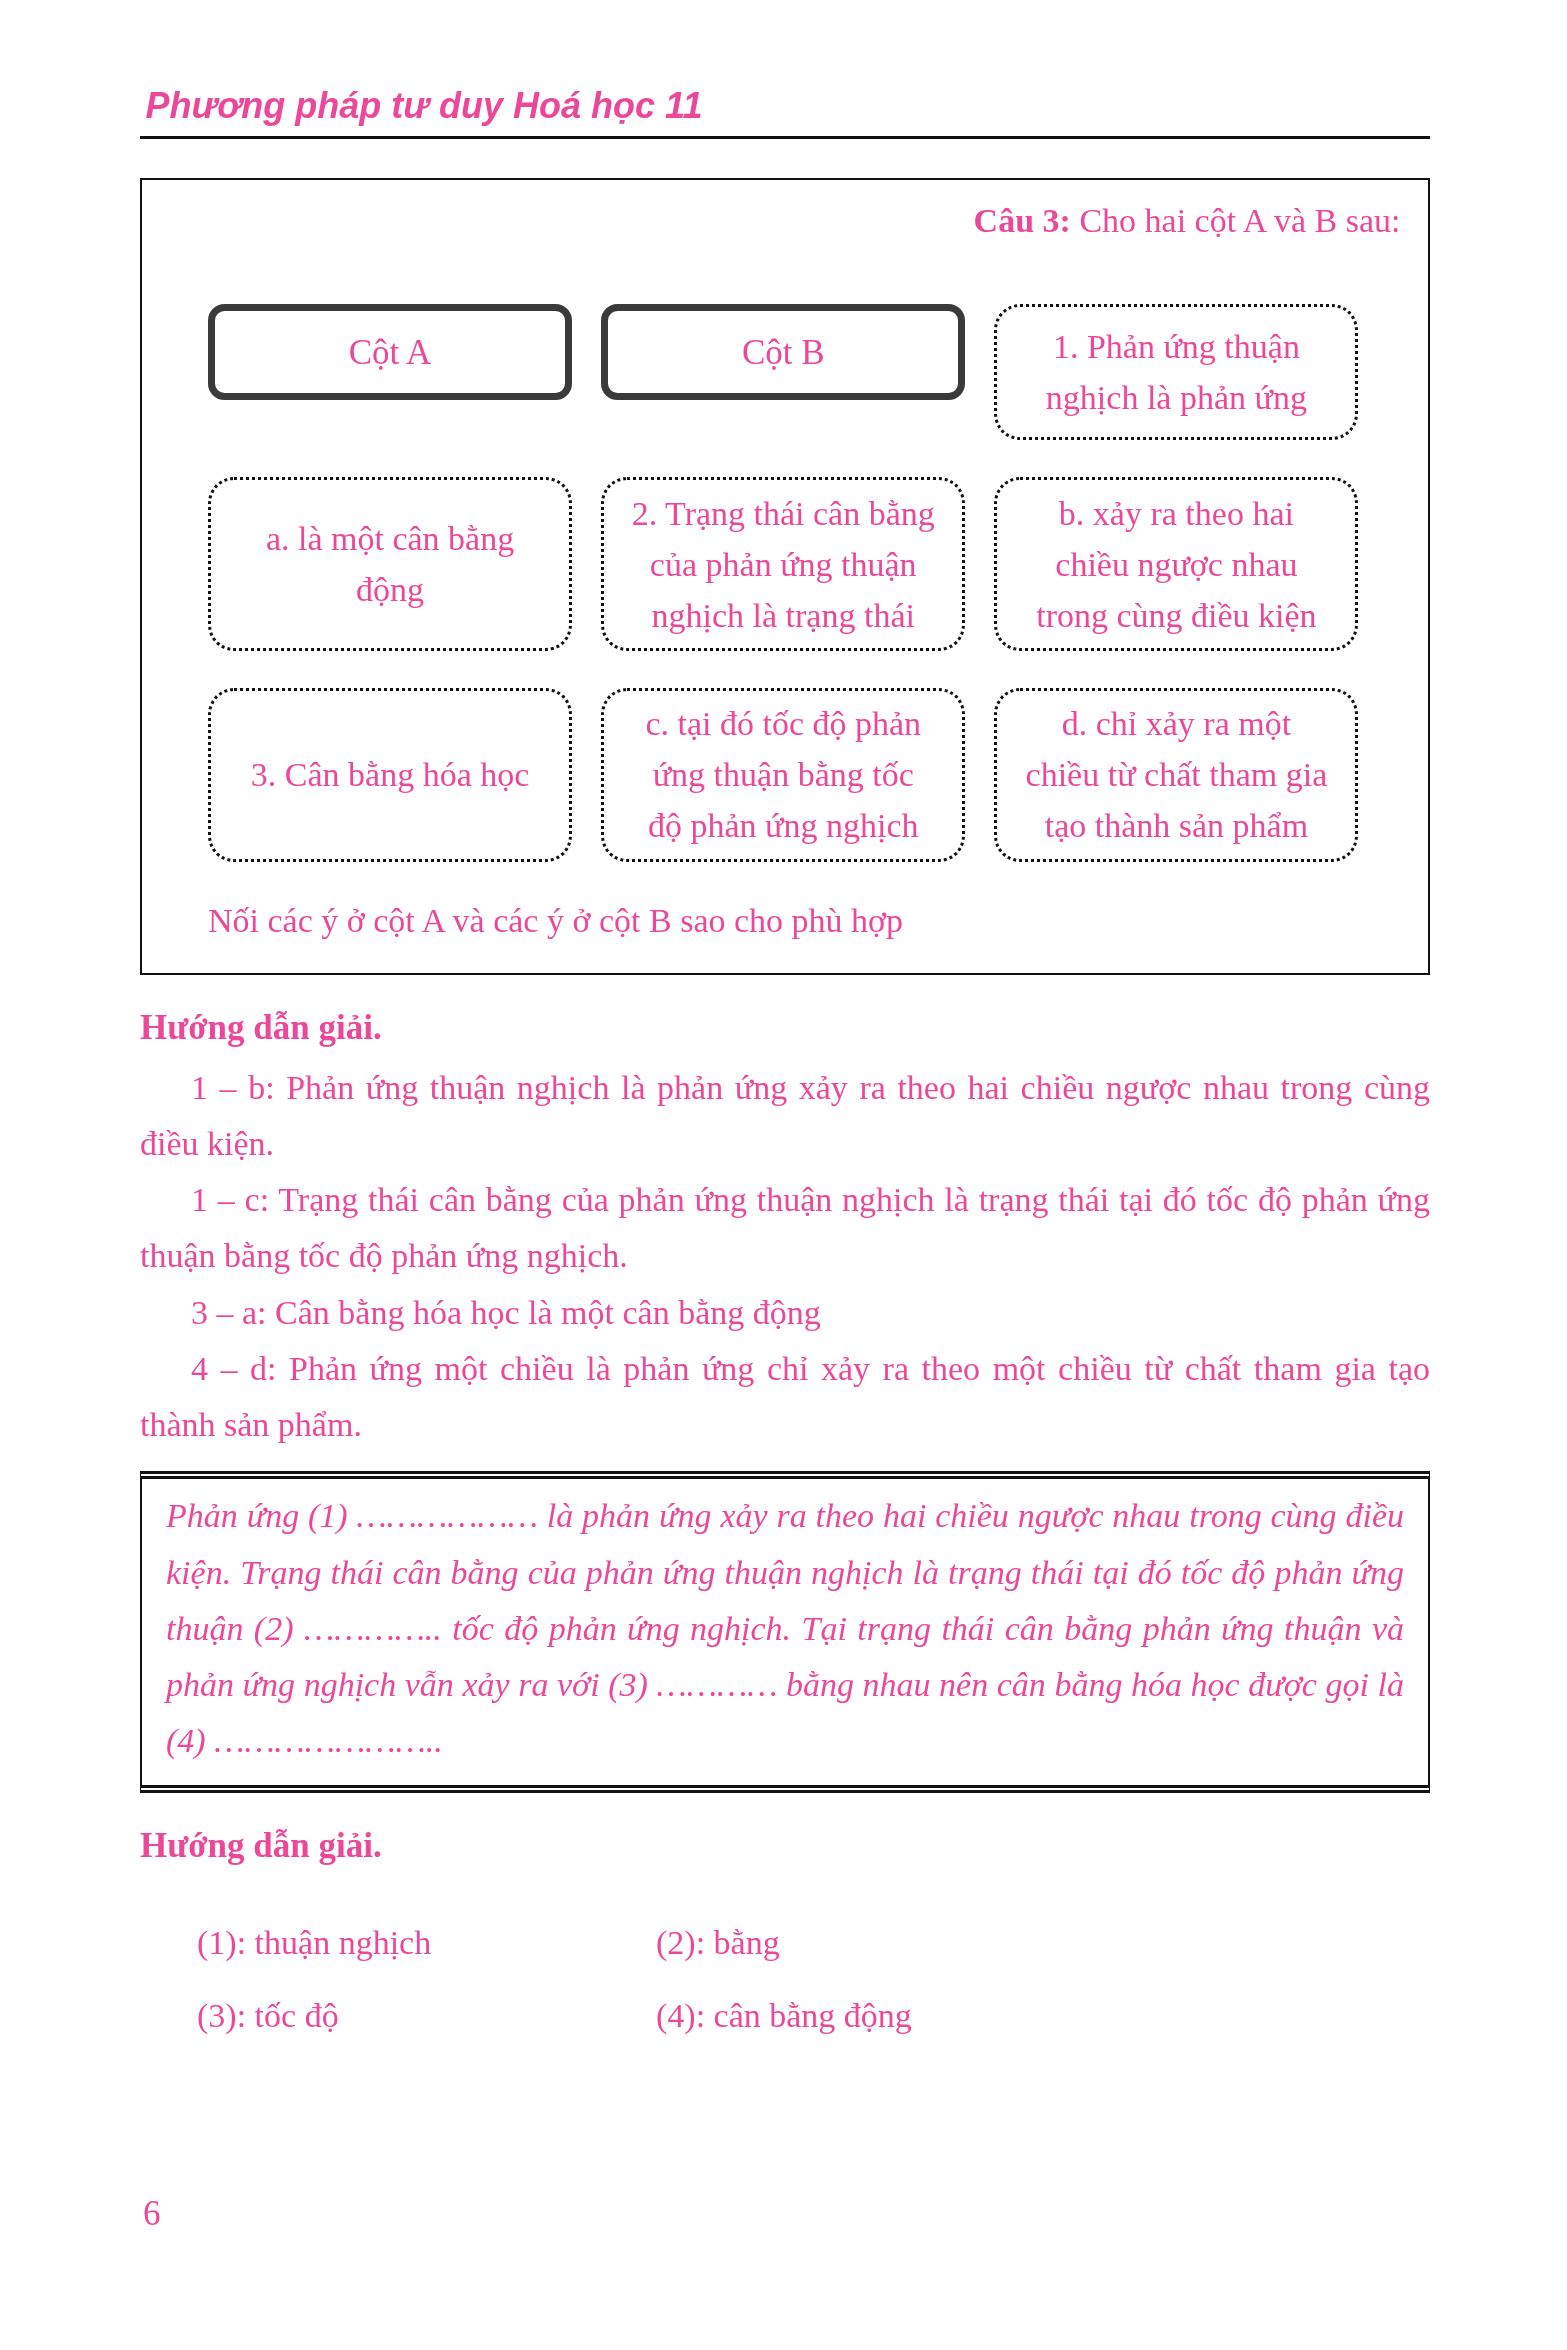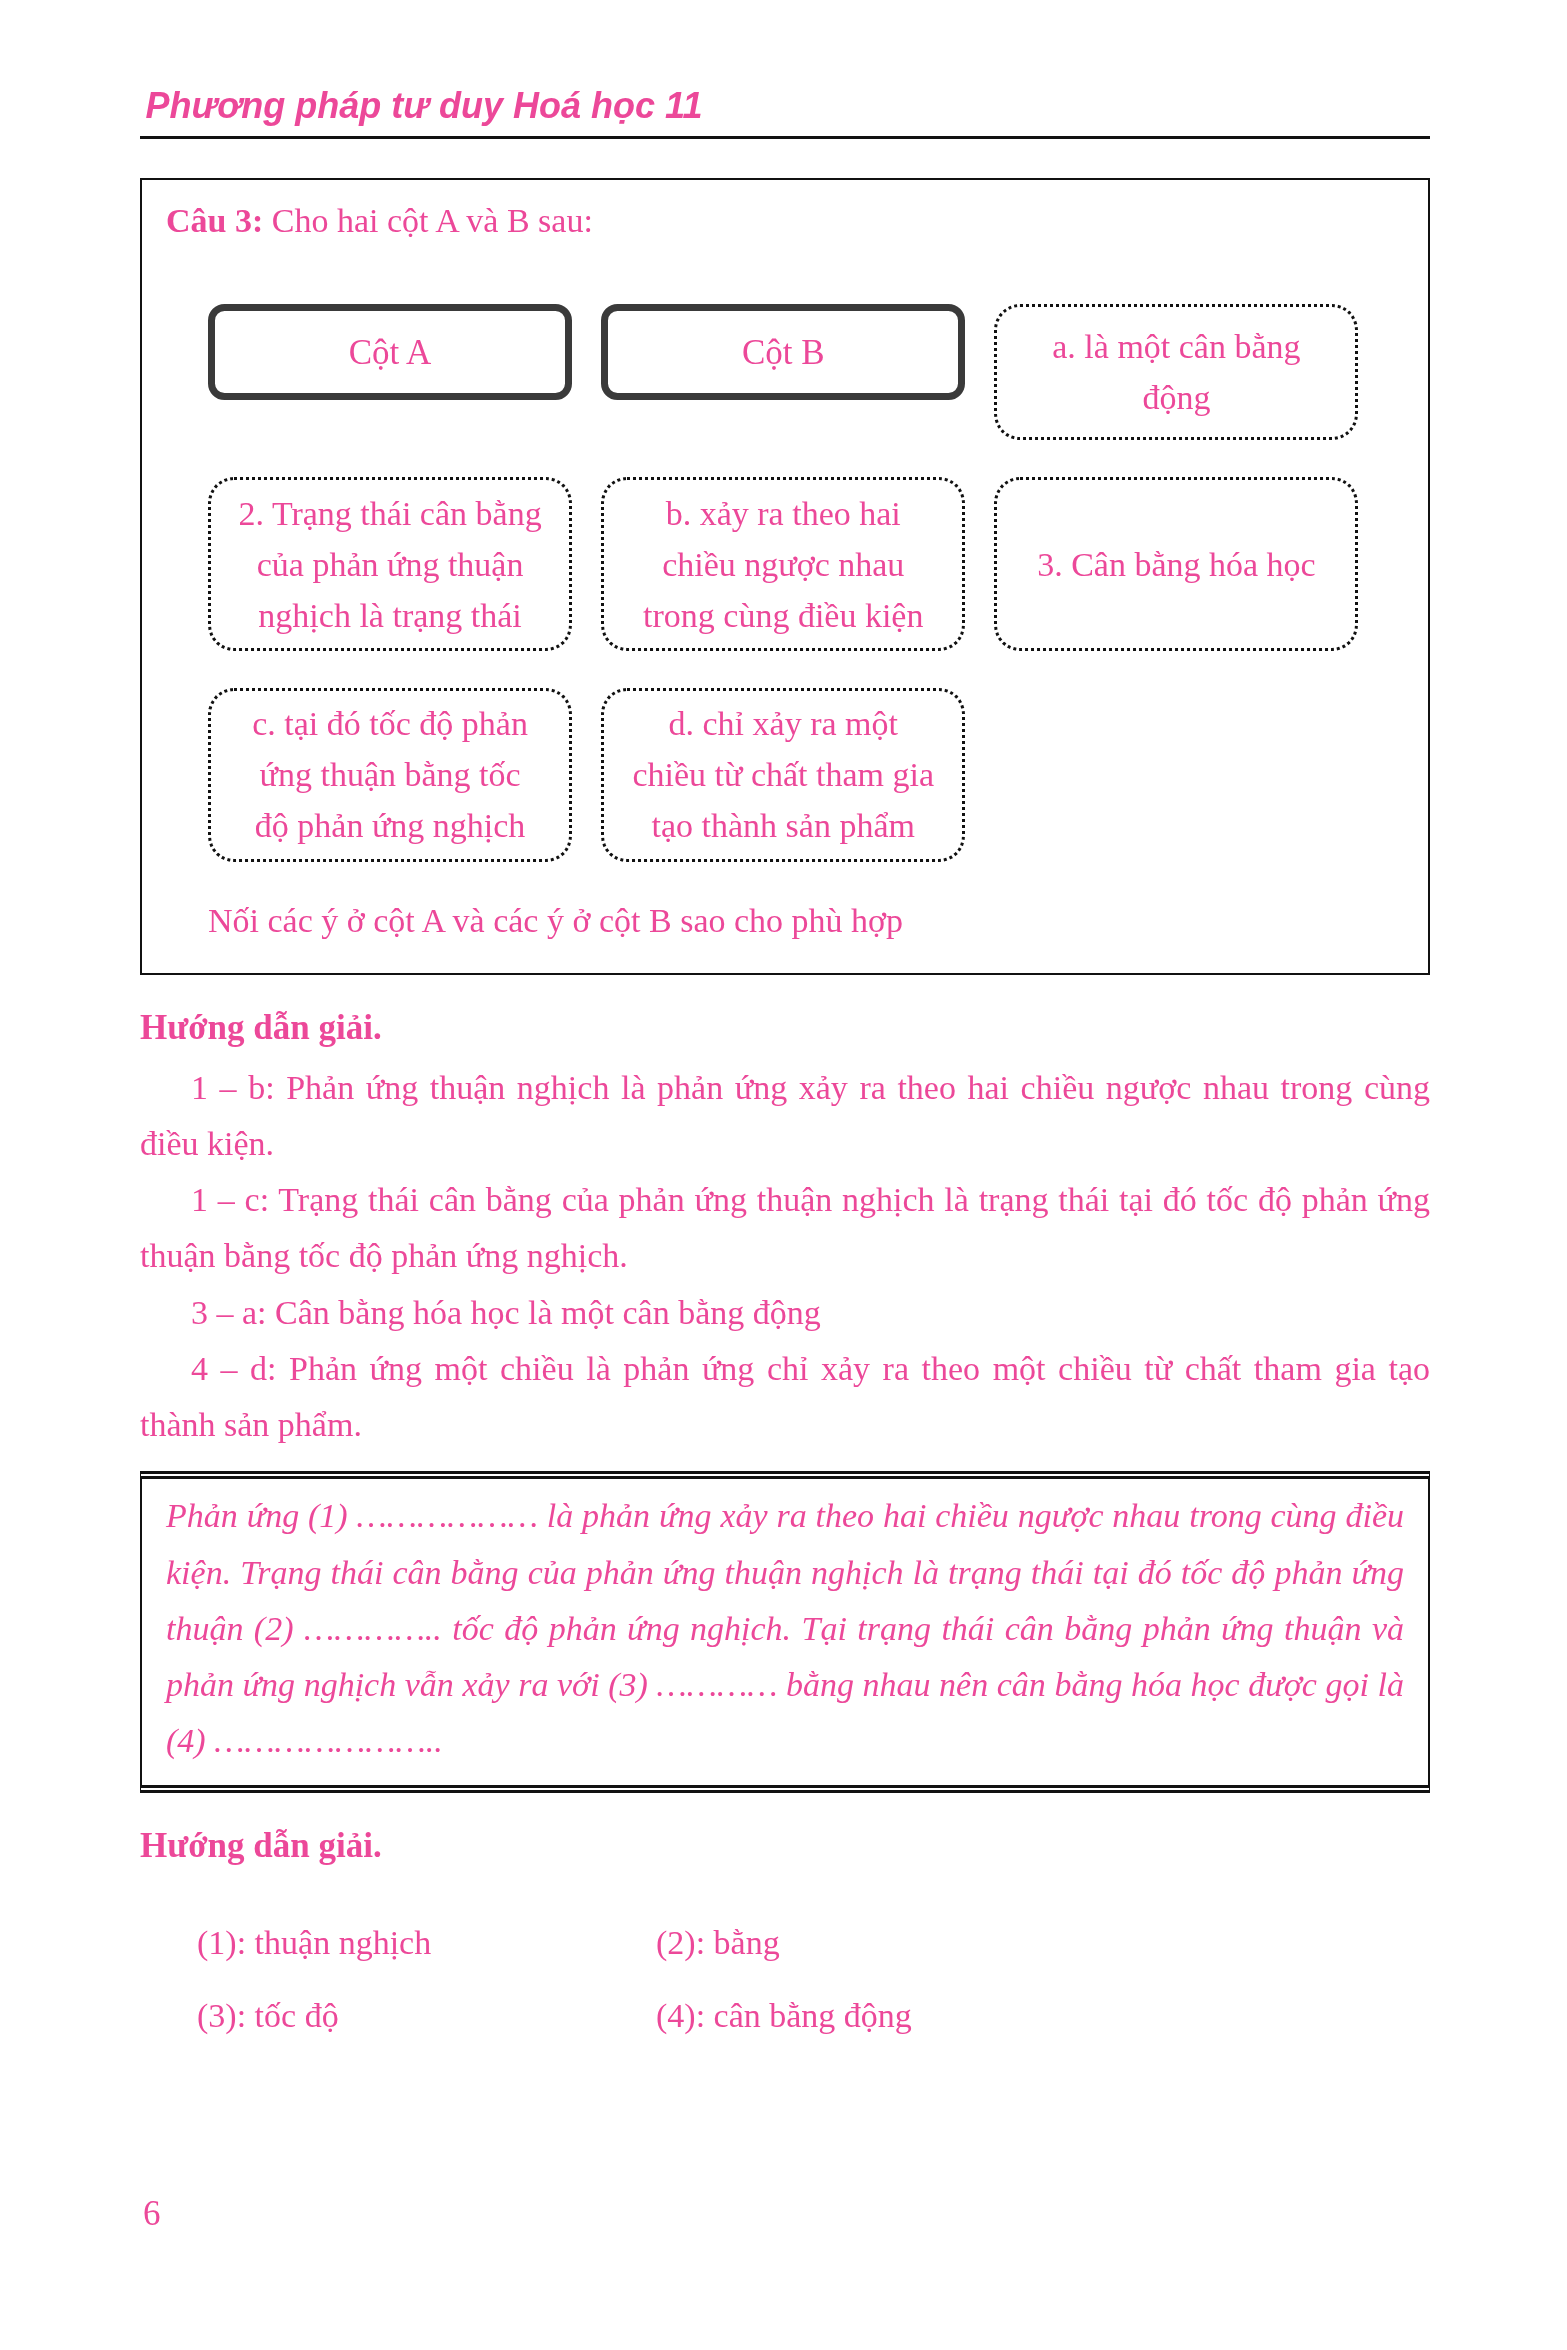--- a/index.html
+++ b/index.html
@@ -30,21 +30,21 @@
     border-bottom: 3.7px solid #111;
   }
 
   
   .cau3-box {
     margin-top: 39px;
     border: 2.8px solid #111;
     padding: 13px 27.5px 24px 24px;
     box-sizing: border-box;
   }
-  .q-line { text-align: left; }
+  .q-line { text-align: right; }
   .q-label { font-weight: bold; }
 
   .match-grid {
     display: grid;
     grid-template-columns: 1fr 1fr 1fr;
     column-gap: 29px;
     row-gap: 37px;
     padding: 0 42px;
     margin-top: 55px;
     margin-bottom: 31px;
@@ -132,20 +132,21 @@
   <div class="cau3-box">
     <div class="q-line">
       <span class="q-label">Câu 3:</span>
       <span>Cho hai cột A và B sau:</span>
     </div>
 
     <div class="match-grid">
       <div class="col-header">Cột A</div>
       <div class="col-header">Cột B</div>
 
+      <div class="match-cell">1. Phản ứng thuận nghịch là phản ứng</div>
       <div class="match-cell">a. là một cân bằng động</div>
 
       <div class="match-cell">2. Trạng thái cân bằng của phản ứng thuận nghịch là trạng thái</div>
       <div class="match-cell">b. xảy ra theo hai chiều ngược nhau trong cùng điều kiện</div>
 
       <div class="match-cell">3. Cân bằng hóa học</div>
       <div class="match-cell">c. tại đó tốc độ phản ứng thuận bằng tốc độ phản ứng nghịch</div>
 
       <div class="match-cell">d. chỉ xảy ra một chiều từ chất tham gia tạo thành sản phẩm</div>
     </div>

